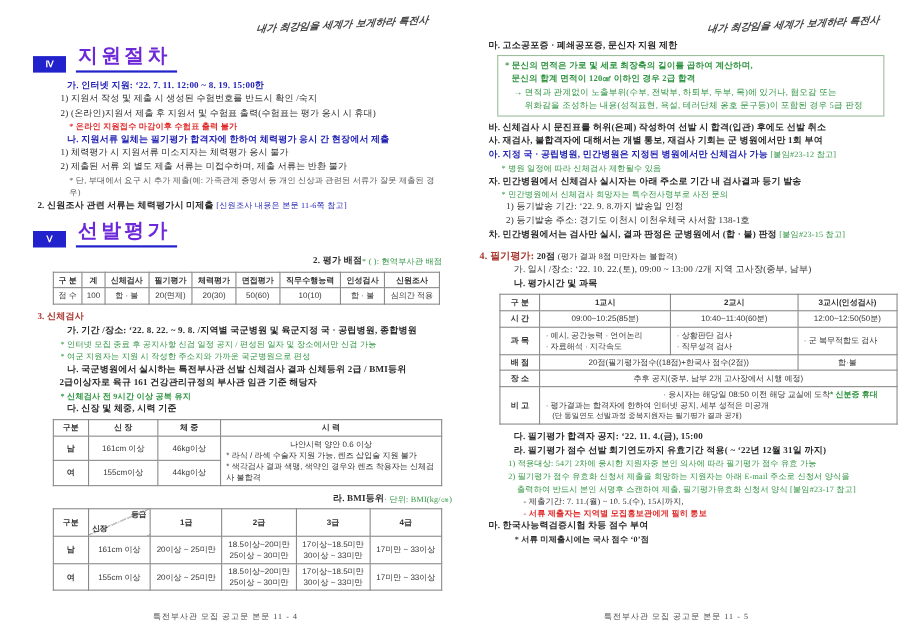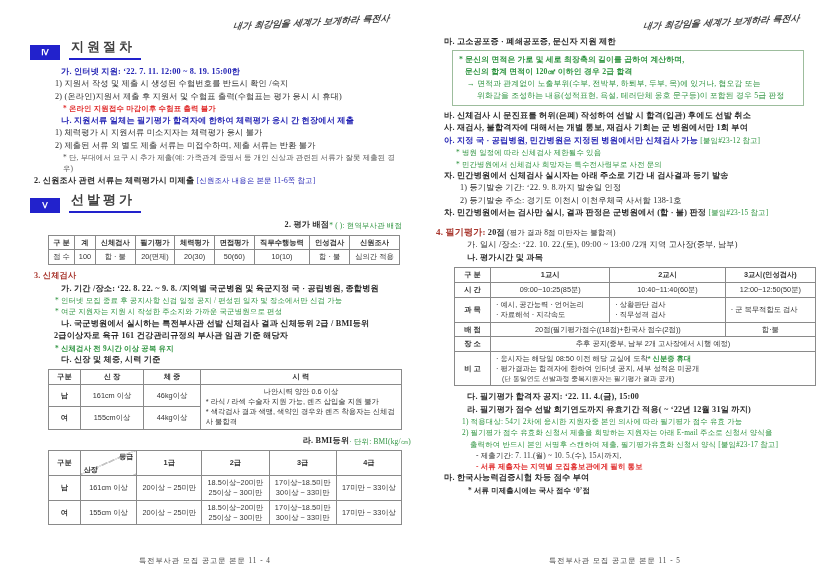--- a/index.html
+++ b/index.html
@@ -9,21 +9,21 @@
   .page{width:410px;height:580px;position:relative;box-sizing:border-box;}
   .page-left{padding:14px 10px 0 30px;}
   .page-right{padding:14px 12px 0 26px;}
   .slogan{position:absolute;top:16px;right:20px;font-style:italic;font-weight:bold;
           font-size:9px;color:#222;transform:rotate(-3deg) skewX(-10deg);
           font-family:"DejaVu Sans",sans-serif;opacity:.85;white-space:nowrap;}
   .sec-head{display:flex;align-items:flex-end;gap:9px;margin:4px 0 6px 0;}
   .sec-box{width:30px;height:15px;background:#2222cc;color:#fff;font-size:8px;
            display:flex;align-items:center;justify-content:center;
            font-family:"Liberation Sans",sans-serif;font-weight:bold;}
-  .sec-title{font-size:13px;font-weight:bold;color:#404040;letter-spacing:3px;
+  .sec-title{font-size:18px;font-weight:bold;color:#6d28d9;letter-spacing:3px;
              border-bottom:2.5px solid #2222cc;padding:0 6px 2px 2px;
              font-family:"Liberation Sans",sans-serif;}
   .line{font-size:8.2px;line-height:1.52;letter-spacing:.2px;}
   .sm{font-size:7.4px;}
   .b{font-weight:bold;}
   .blue{color:#2323b4;font-weight:bold;}
   .bluetxt{color:#2323b4;}
   .red{color:#e02a2a;font-weight:bold;}
   .maroon{color:#a8352c;font-weight:bold;}
   .green{color:#2f9440;}
@@ -221,22 +221,22 @@
       <div class="line green sm" style="margin-left:18px;">위화감을 조성하는 내용(성적표현, 욕설, 테러단체 옹호 문구등)이 포함된 경우 5급 판정</div>
     </div>
 
     <div class="line b" style="margin-left:8px;">바. 신체검사 시 문진표를 허위(은폐) 작성하여 선발 시 합격(입관) 후에도 선발 취소</div>
     <div class="line b" style="margin-left:8px;">사. 재검사, 불합격자에 대해서는 개별 통보, 재검사 기회는 군 병원에서만 1회 부여</div>
     <div class="line" style="margin-left:8px;">
       <span class="blue">아. 지정 국 · 공립병원, 민간병원은 지정된 병원에서만 신체검사 가능</span>
       <span class="green sm">[붙임#23-12 참고]</span>
     </div>
     <div class="line green sm" style="margin-left:20px;">* 병원 일정에 따라 신체검사 제한될수 있음</div>
+    <div class="line b" style="margin-left:8px;">자. 민간병원에서 신체검사 실시자는 아래 주소로 기간 내 검사결과 등기 발송</div>
     <div class="line green sm" style="margin-left:20px;">* 민간병원에서 신체검사 희망자는 특수전사령부로 사전 문의</div>
-    <div class="line b" style="margin-left:8px;">자. 민간병원에서 신체검사 실시자는 아래 주소로 기간 내 검사결과 등기 발송</div>
     <div class="line" style="margin-left:24px;">1) 등기발송 기간: ‘22. 9. 8.까지 발송일 인정</div>
     <div class="line" style="margin-left:24px;">2) 등기발송 주소: 경기도 이천시 이천우체국 사서함 138-1호</div>
     <div class="line" style="margin-left:8px;">
       <span class="b">차. 민간병원에서는 검사만 실시, 결과 판정은 군병원에서 (합 · 불) 판정</span>
       <span class="green sm">[붙임#23-15 참고]</span>
     </div>
 
     <div class="line mt6">
       <span class="maroon" style="font-size:9px;">4. 필기평가:</span>
       <span class="b">20점</span>
@@ -276,21 +276,21 @@
         <td colspan="2">20점(필기평가점수((18점)+한국사 점수(2점))</td>
         <td>합·불</td>
       </tr>
       <tr>
         <td class="b">장 소</td>
         <td colspan="3">추후 공지(중부, 남부 2개 고사장에서 시행 예정)</td>
       </tr>
       <tr>
         <td class="b">비 고</td>
         <td colspan="3" class="lft">
-          <div style="display:flex;justify-content:flex-start;">
+          <div style="display:flex;justify-content:flex-end;">
             <span>· 응시자는 해당일 08:50 이전 해당 교실에 도착</span>
             <span class="green-b" style="padding-right:14px;">* 신분증 휴대</span>
           </div>
           <div>· 평가결과는 합격자에 한하여 인터넷 공지, 세부 성적은 미공개</div>
           <div style="margin-left:6px;font-size:6.8px;">(단 동일연도 선발과정 중복지원자는 필기평가 결과 공개)</div>
         </td>
       </tr>
     </tbody>
       </table>
 

